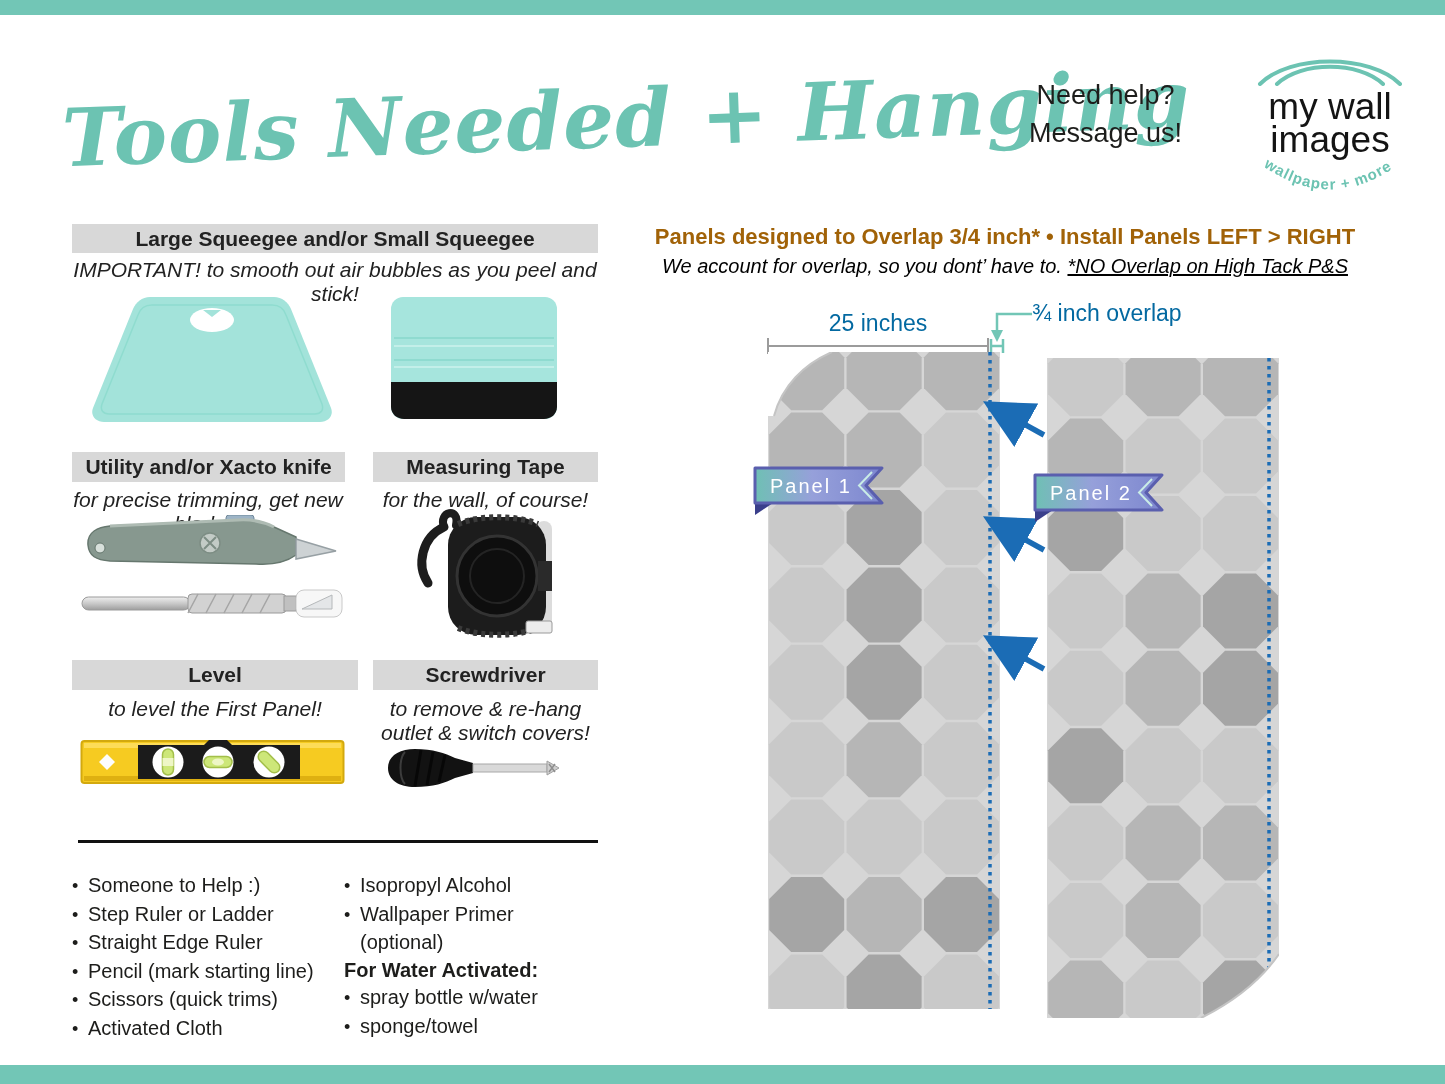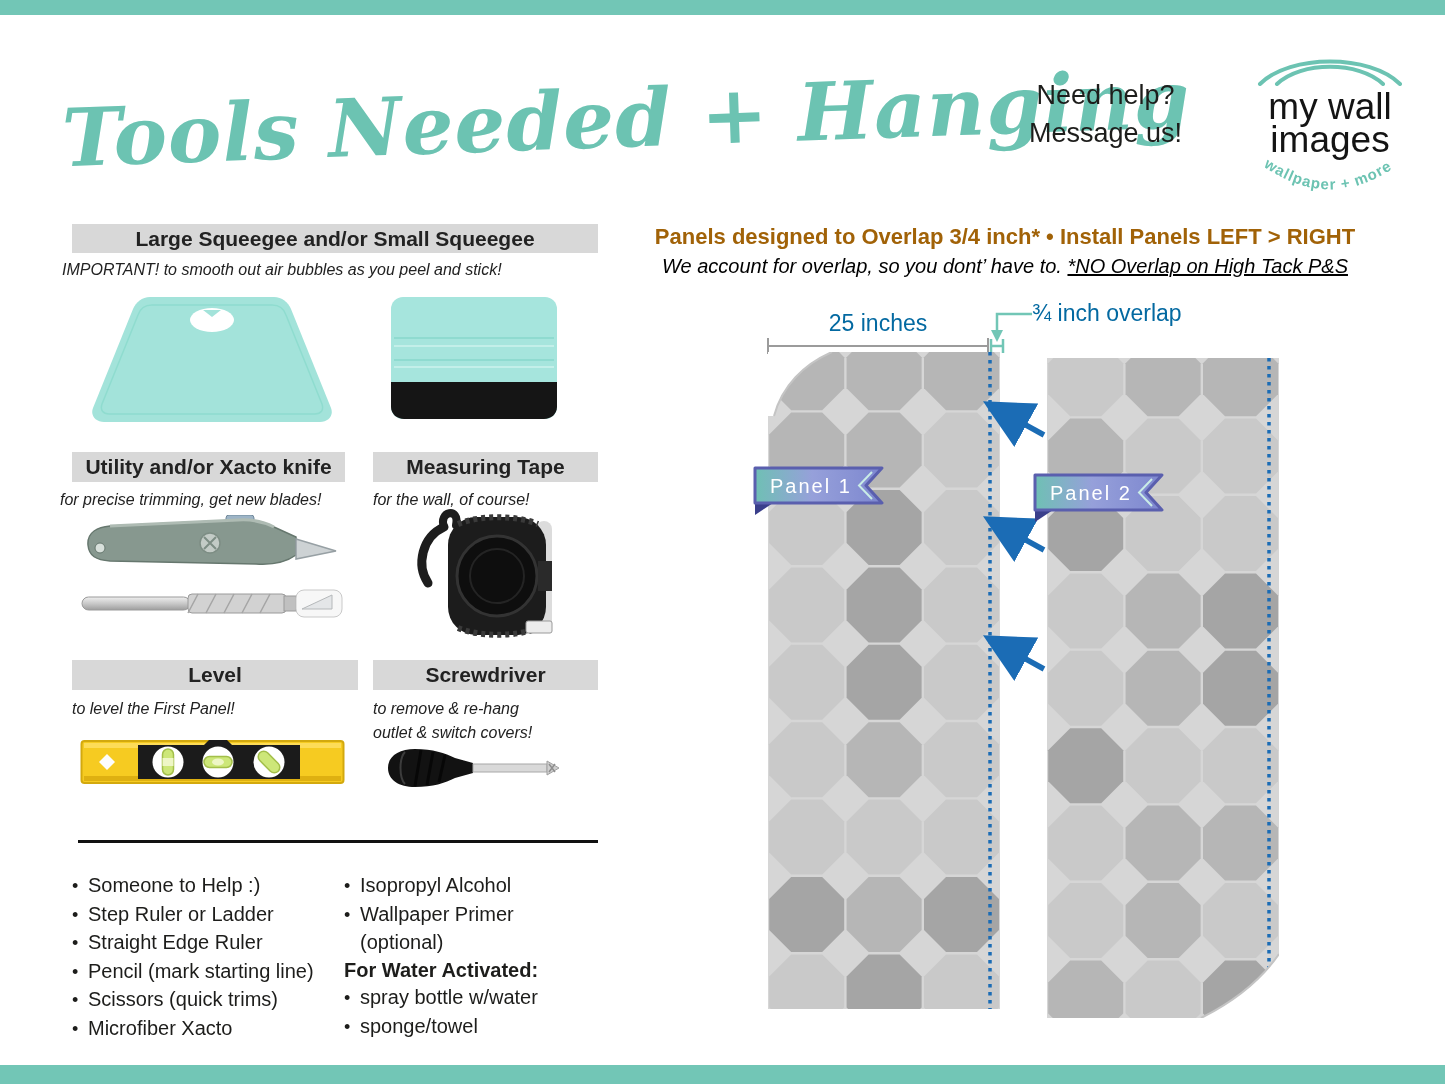--- a/index.html
+++ b/index.html
@@ -10,21 +10,21 @@
   .bottom-bar{left:0;top:1065px;width:1445px;height:19px;background:var(--teal_bar,#72c6b6);}
   .script-title{left:62px;top:38px;width:880px;height:175px;
     font-family:"DejaVu Serif",serif;font-style:italic;font-weight:bold;
     font-size:80px;color:var(--title_teal,#6cc3b2);transform:rotate(-2deg);
     letter-spacing:1px;white-space:nowrap;line-height:170px;}
   .help-block{left:998px;top:76px;width:215px;text-align:center;font-size:27px;line-height:38px;color:#1d1d1b;}
   .logo{left:1246px;top:52px;width:168px;text-align:center;}
   .logo-name{font-size:37px;line-height:33px;color:#141414;font-weight:normal;letter-spacing:0;}
   .bar-header{background:var(--header_bar_gray,#d8d8d8);font-weight:bold;font-size:21px;
     text-align:center;color:#222;display:flex;align-items:center;justify-content:center;}
-  .note{font-style:italic;font-size:16px;text-align:left;color:#222;line-height:24px;}
+  .note{font-style:italic;font-size:21px;text-align:center;color:#222;line-height:24px;}
   .headline{font-weight:bold;font-size:22px;text-align:center;color:#a16207;}
   .subline{font-style:italic;font-size:20px;text-align:center;color:#000000;}
   .subline .u{text-decoration:underline;}
   .addl-head{display:flex;align-items:center;}
   .addl-head h2{margin:0;font-size:27px;font-weight:bold;color:#111;white-space:nowrap;}
   .addl-line{flex:1;border-top:3px solid #111;margin-left:6px;margin-top:4px;}
   .tool-list{list-style:none;margin:0;padding:0;font-size:20px;line-height:27.5px;color:#1d1d1b;}
   .tool-list li{white-space:nowrap;}
   .tool-list .bullet{display:inline-block;width:16px;text-align:left;font-size:18px;}
   .tool-list li.cont{padding-left:16px;}
@@ -166,21 +166,21 @@
 
   <div class="abs addl-head" style="left:72px;top:836px;width:526px;">
     <div class="addl-line"></div>
   </div>
   <ul class="abs tool-list" style="left:72px;top:872px;width:278px;">
     <li><span class="bullet">•</span><span>Someone to Help :)</span></li>
     <li><span class="bullet">•</span><span>Step Ruler or Ladder</span></li>
     <li><span class="bullet">•</span><span>Straight Edge Ruler</span></li>
     <li><span class="bullet">•</span><span>Pencil (mark starting line)</span></li>
     <li><span class="bullet">•</span><span>Scissors (quick trims)</span></li>
-    <li><span class="bullet">•</span><span>Microfiber Xacto</span></li>
+    <li><span class="bullet">•</span><span>Activated Cloth</span></li>
   </ul>
   <ul class="abs tool-list" style="left:344px;top:872px;width:262px;">
     <li><span class="bullet">•</span><span>Isopropyl Alcohol</span></li>
     <li><span class="bullet">•</span><span>Wallpaper Primer</span></li>
     <li class="cont">(optional)</li>
     <li class="bold">For Water Activated:</li>
     <li><span class="bullet">•</span><span>spray bottle w/water</span></li>
     <li><span class="bullet">•</span><span>sponge/towel</span></li>
   </ul>
 

